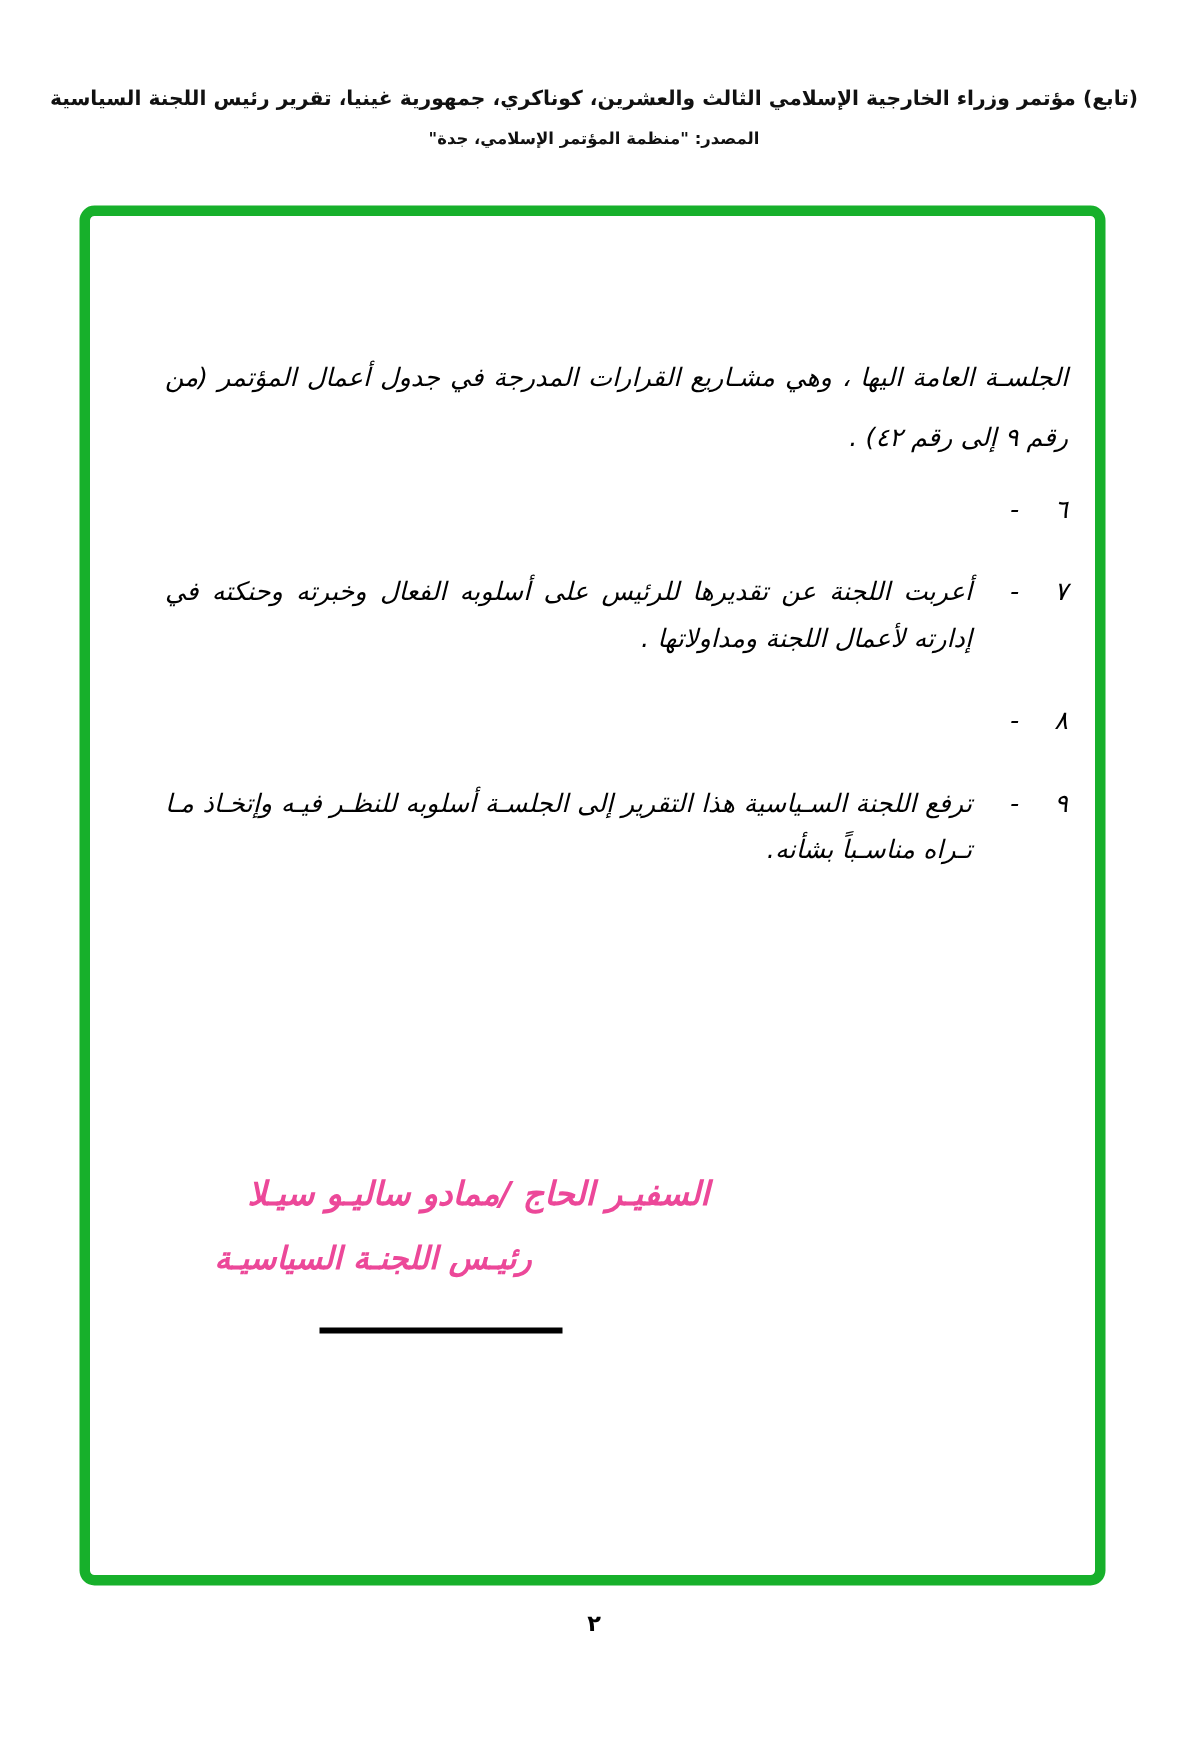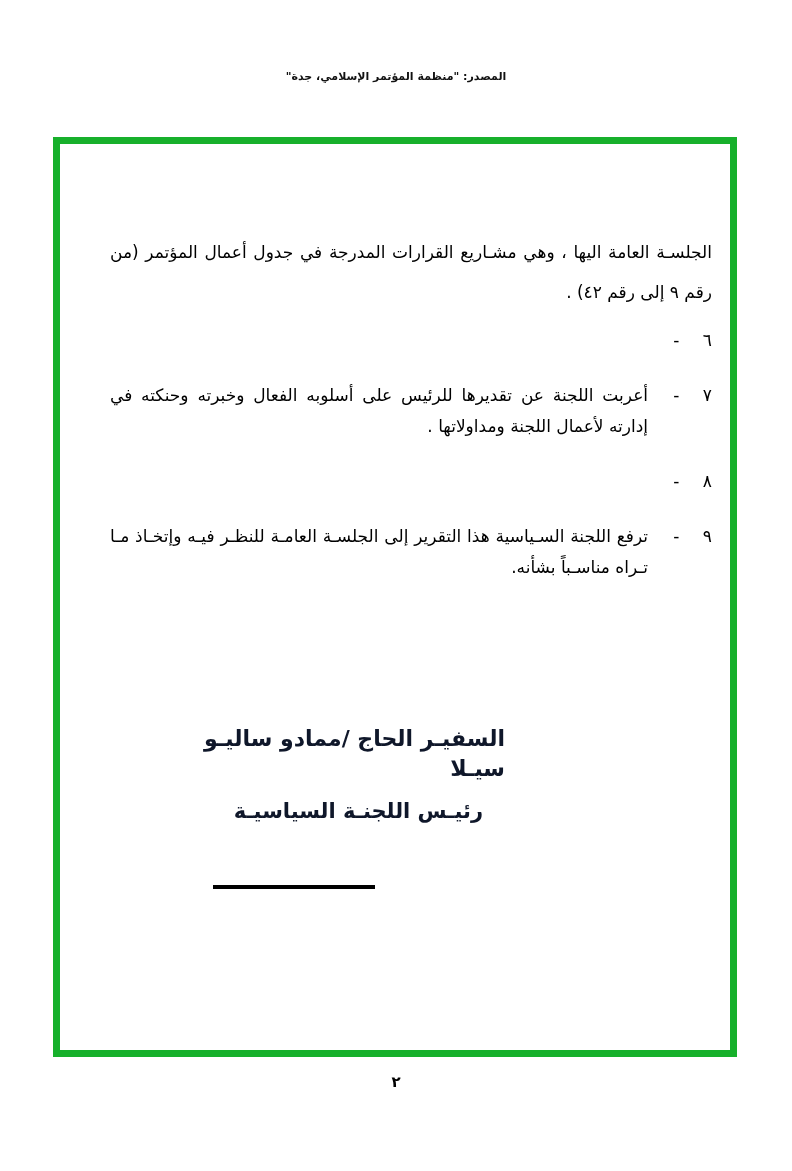--- a/index.html
+++ b/index.html
@@ -8,52 +8,53 @@
     overflow:hidden; font-family:"DejaVu Sans", sans-serif; color:#111;
   }
   
   .header { position:absolute; top:58px; left:0; right:0; text-align:center; direction:rtl; }
   .header-line1 { font-size:13.5px; font-weight:bold; letter-spacing:0; }
   .header-line2 { font-size:11px; font-weight:bold; margin-top:12px; }
 
   
   .frame {
     position:absolute; left:53px; top:137px; width:670px; height:906px;
-    border:7px solid #17b02b; border-radius:0; background:#ffffff;
+    border:7px solid #17b02b; border-radius:10px; background:#ffffff;font-style:italic;
   }
 
   
   .content {
     position:absolute; top:88px; right:18px; left:50px;
     direction:rtl; text-align:justify; color:#000;
   }
   .intro-para { font-size:17px; line-height:40px; text-align:justify; margin:0 0 13px 0; }
   .num-item { display:flex; gap:12px; margin-bottom:24px; }
   .item-number { flex:0 0 52px; font-size:17px; line-height:31px; word-spacing:18px; white-space:nowrap; }
   .item-text { flex:1; font-size:17px; line-height:31px; text-align:justify; margin:0; }
 
   
   .signature {
-    position:absolute; top:580px; left:105px; width:340px;
-    direction:rtl; text-align:right; font-weight:bold; color:#0f172a;
+    position:absolute; top:638px; left:105px; width:340px;
+    direction:rtl; text-align:left; font-weight:bold; color:#ec4899;
   }
   .sig-name { font-size:22px; line-height:30px; }
   .sig-title { font-size:21px; line-height:28px; margin-top:13px; position:relative; right:22px; }
   .sig-line { position:absolute; top:741px; left:153px; width:162px; height:4px; background:#000; }
 
   
   .footer { position:absolute; top:1072px; left:0; right:0; text-align:center; }
   .page-number { font-size:15px; font-weight:bold; color:#000; }
 </style>
 </head>
 <body>
 
 <div class="page">
 
   <div class="header">
+    <div class="header-line1">(تابع) مؤتمر وزراء الخارجية الإسلامي الثالث والعشرين، كوناكري، جمهورية غينيا، تقرير رئيس اللجنة السياسية</div>
     <div class="header-line2">المصدر:  "منظمة المؤتمر الإسلامي، جدة"</div>
   </div>
 
   <div class="frame">
 
     <div class="content">
 
       <p class="intro-para">الجلسـة العامة اليها ، وهي مشـاريع القرارات المدرجة في جدول أعمال المؤتمر (من رقم ٩ إلى رقم ٤٢) .</p>
 
       <div class="num-item">
@@ -64,21 +65,21 @@
         <span class="item-number">٧ -</span>
         <p class="item-text">أعربت اللجنة عن تقديرها للرئيس على أسلوبه الفعال وخبرته وحنكته في إدارته لأعمال اللجنة ومداولاتها .</p>
       </div>
 
       <div class="num-item">
         <span class="item-number">٨ -</span>
       </div>
 
       <div class="num-item">
         <span class="item-number">٩ -</span>
-        <p class="item-text">ترفع اللجنة السـياسية هذا التقرير إلى الجلسـة العامـة للنظـر فيـه وإتخـاذ مـا تـراه مناسـباً بشأنه.</p>
+        <p class="item-text">ترفع اللجنة السـياسية هذا التقرير إلى الجلسـة أسلوبه للنظـر فيـه وإتخـاذ مـا تـراه مناسـباً بشأنه.</p>
       </div>
 
     </div>
 
     <div class="signature">
       <div class="sig-name">السفيـر الحاج /ممادو ساليـو سيـلا</div>
       <div class="sig-title">رئيـس اللجنـة السياسيـة</div>
     </div>
 
     <div class="sig-line"></div>

